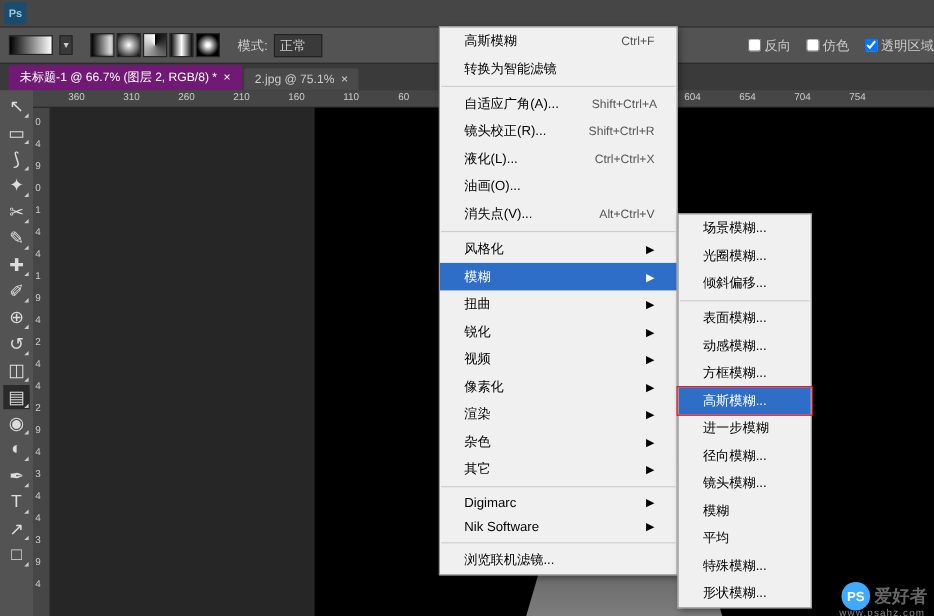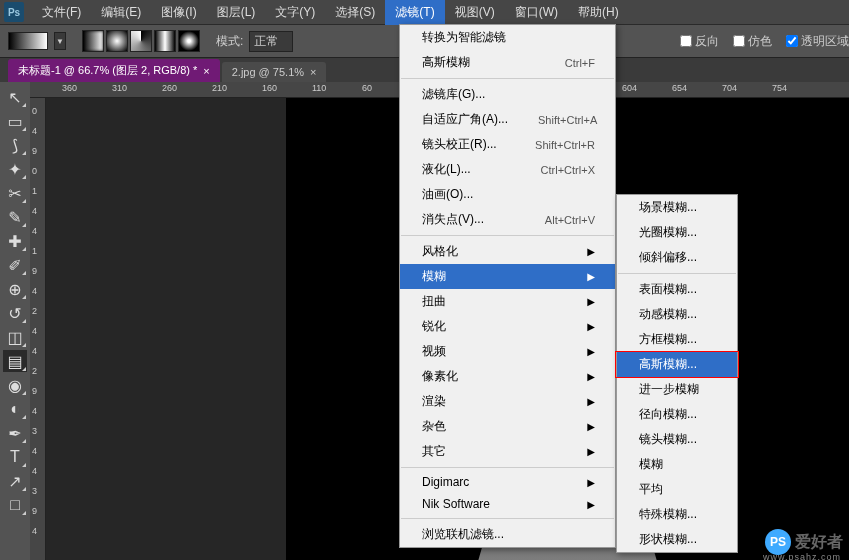--- a/index.html
+++ b/index.html
@@ -63,32 +63,20 @@
 .watermark { position: absolute; right: 6px; bottom: 5px; display: flex; align-items: center; gap: 4px; }
 .wm-logo { width: 26px; height: 26px; background: #3faaff; border-radius: 50%; display:flex; align-items:center; justify-content:center; color:#fff; font-weight:bold; font-size:12px; }
 .wm-text { font-size: 16px; font-weight: bold; color: #666; }
 .wm-url { position: absolute; right: 8px; bottom: -2px; font-size: 9px; color: #888; letter-spacing: 1px; }
 </style>
 </head>
 <body>
 
 <div class="menubar">
   <div class="ps-logo">Ps</div>
-  <div id="menubar-items" style="display: flex;">
-      <div class="menu-item">文件(F)</div>
-      <div class="menu-item">编辑(E)</div>
-      <div class="menu-item">图像(I)</div>
-      <div class="menu-item">图层(L)</div>
-      <div class="menu-item">文字(Y)</div>
-      <div class="menu-item">选择(S)</div>
-      <div class="menu-item active">滤镜(T)</div>
-      <div class="menu-item">视图(V)</div>
-      <div class="menu-item">窗口(W)</div>
-      <div class="menu-item">帮助(H)</div>
-    </div>
 </div>
 
 <div class="optionsbar">
   <div class="grad-preview"></div>
   <div class="grad-arrow">▼</div>
   <div class="grad-type">
     <div class="grad-btn sel" style="background:linear-gradient(to right,#000,#fff)"></div>
     <div class="grad-btn" style="background:radial-gradient(#fff,#000)"></div>
     <div class="grad-btn" style="background:conic-gradient(#000,#fff)"></div>
     <div class="grad-btn" style="background:linear-gradient(to right,#000,#fff,#000)"></div>
@@ -238,30 +226,27 @@
   </div>
 
 <div class="canvas">
   <div class="doc">
     <div class="light"></div>
   </div>
 </div>
 
 <div class="menu menu1" id="menu1">
     <div class="row">
-      <span>转换为智能滤镜</span>
-    </div>
-    <div class="row">
       <span>高斯模糊</span>
       <span class="shortcut">Ctrl+F</span>
     </div>
-    <div class="sep"></div>
-    <div class="row">
-      <span>滤镜库(G)...</span>
-    </div>
+    <div class="row">
+      <span>转换为智能滤镜</span>
+    </div>
+    <div class="sep"></div>
     <div class="row">
       <span>自适应广角(A)...</span>
       <span class="shortcut">Shift+Ctrl+A</span>
     </div>
     <div class="row">
       <span>镜头校正(R)...</span>
       <span class="shortcut">Shift+Ctrl+R</span>
     </div>
     <div class="row">
       <span>液化(L)...</span>

